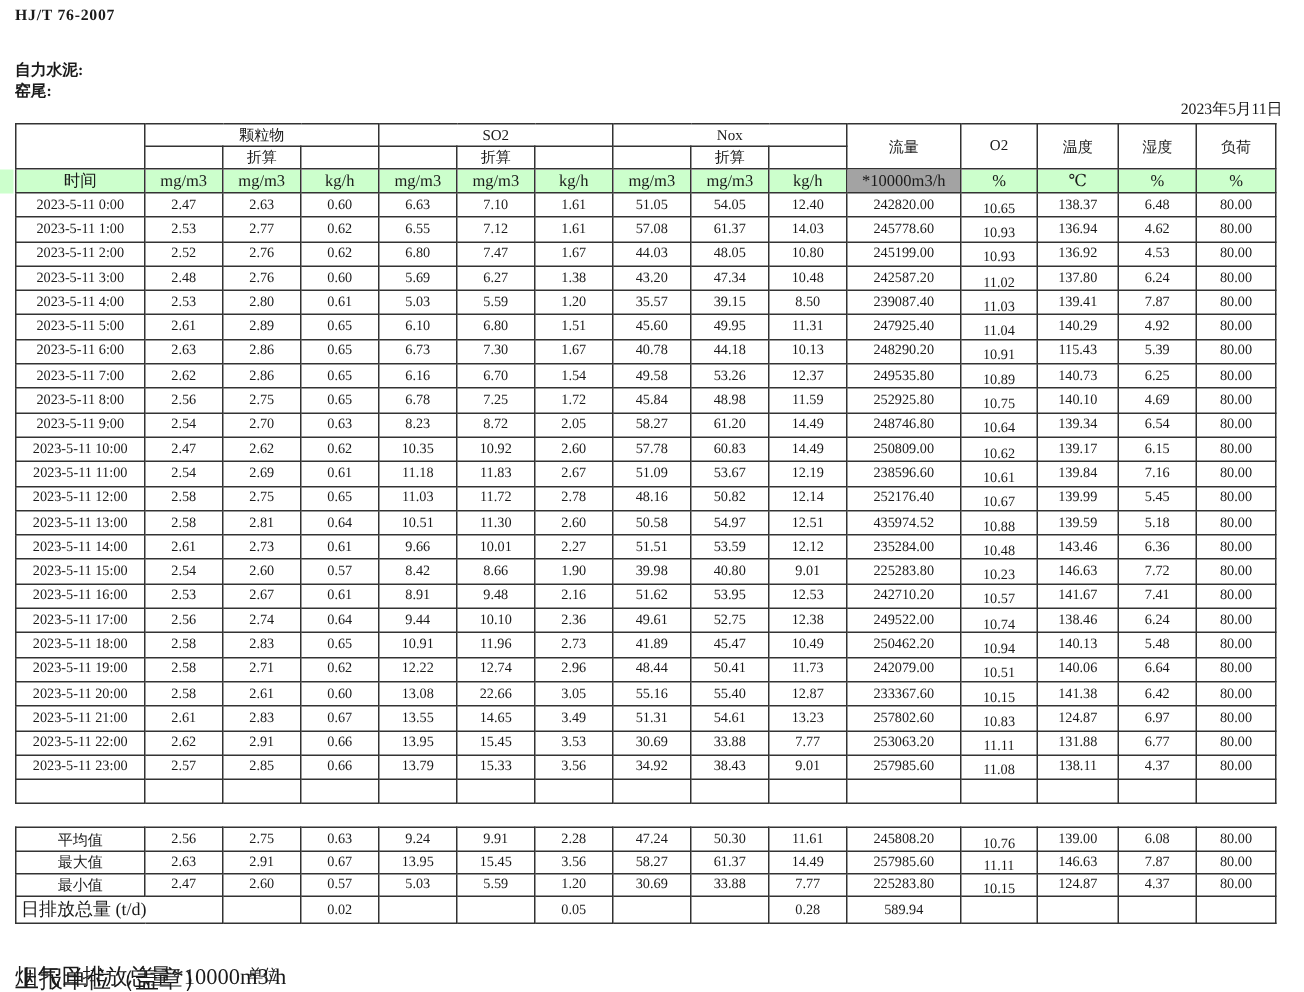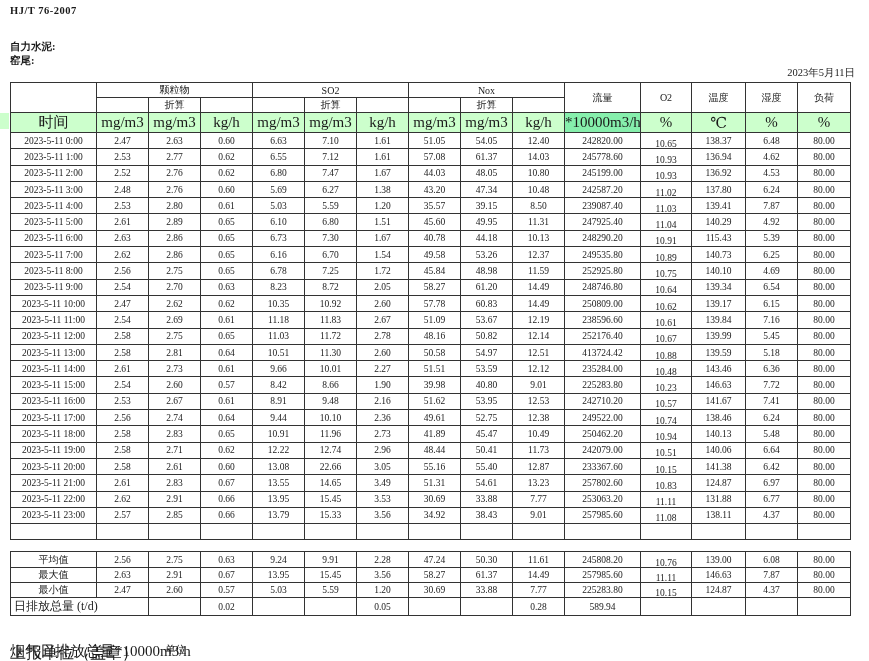--- a/index.html
+++ b/index.html
@@ -16,21 +16,21 @@
   table{border-collapse:collapse;table-layout:fixed;width:841px;background:#fff;}
   #main-table{position:absolute;top:82px;left:10px;}
   #summary-table{position:absolute;top:551px;left:10px;}
   td,th{border:1px solid #333;font-weight:normal;text-align:center;vertical-align:middle;
         font-size:9.5px;padding:0;overflow:hidden;white-space:nowrap;}
   th{font-size:10px;}
   .c-time{width:86px;} .c-d{width:52px;} .c-flow{width:76px;}
   .c-o2{width:51px;} .c-temp{width:54px;} .c-hum{width:52px;} .c-load{width:53px;}
   #main-table thead tr:nth-child(1) th{height:14px;}
   #main-table thead tr:nth-child(2) th{height:14px;}
-  .unit-row td{height:15px;background:#ccffcc;font-size:15px;}
+  .unit-row td{height:15px;background:#ccffcc;font-size:11px;}
   #main-table tbody td{height:15.3px;}
   tr.empty-row td{height:18px;}
   .o2{transform:translateY(3px);}
   #summary-table tr:nth-child(1) td{height:15px;}
   #summary-table tr:nth-child(2) td{height:13px;}
   #summary-table tr:nth-child(3) td{height:13px;}
   #summary-table tr:nth-child(4) td{height:11px;}
   #summary-table tr:nth-child(5) td{height:10px;}
   td.row-label{font-size:10px;}
   td.row-label-left{text-align:left;padding-left:3px;font-size:12px;}
@@ -93,21 +93,21 @@
         <td style="background: rgb(204, 255, 204);">时间</td>
         <td style="background: rgb(204, 255, 204);">mg/m3</td>
         <td style="background: rgb(204, 255, 204);">mg/m3</td>
         <td style="background: rgb(204, 255, 204);">kg/h</td>
         <td style="background: rgb(204, 255, 204);">mg/m3</td>
         <td style="background: rgb(204, 255, 204);">mg/m3</td>
         <td style="background: rgb(204, 255, 204);">kg/h</td>
         <td style="background: rgb(204, 255, 204);">mg/m3</td>
         <td style="background: rgb(204, 255, 204);">mg/m3</td>
         <td style="background: rgb(204, 255, 204);">kg/h</td>
-        <td style="background: #86efac;">*10000m3/h</td>
+        <td style="background: #a3a3a3;">*10000m3/h</td>
         <td style="background: rgb(204, 255, 204);">%</td>
         <td style="background: rgb(204, 255, 204);">℃</td>
         <td style="background: rgb(204, 255, 204);">%</td>
         <td style="background: rgb(204, 255, 204);">%</td>
       </tr>
     </thead>
     <tbody id="main-body">
         <tr>
           <td>2023-5-11 0:00</td>
           <td>2.47</td>
@@ -333,21 +333,21 @@
           <td>2023-5-11 13:00</td>
           <td>2.58</td>
           <td>2.81</td>
           <td>0.64</td>
           <td>10.51</td>
           <td>11.30</td>
           <td>2.60</td>
           <td>50.58</td>
           <td>54.97</td>
           <td>12.51</td>
-          <td>413724.42</td>
+          <td>435974.52</td>
           <td class="o2">10.88</td>
           <td>139.59</td>
           <td>5.18</td>
           <td>80.00</td>
         </tr>
         <tr>
           <td>2023-5-11 14:00</td>
           <td>2.61</td>
           <td>2.73</td>
           <td>0.61</td>

